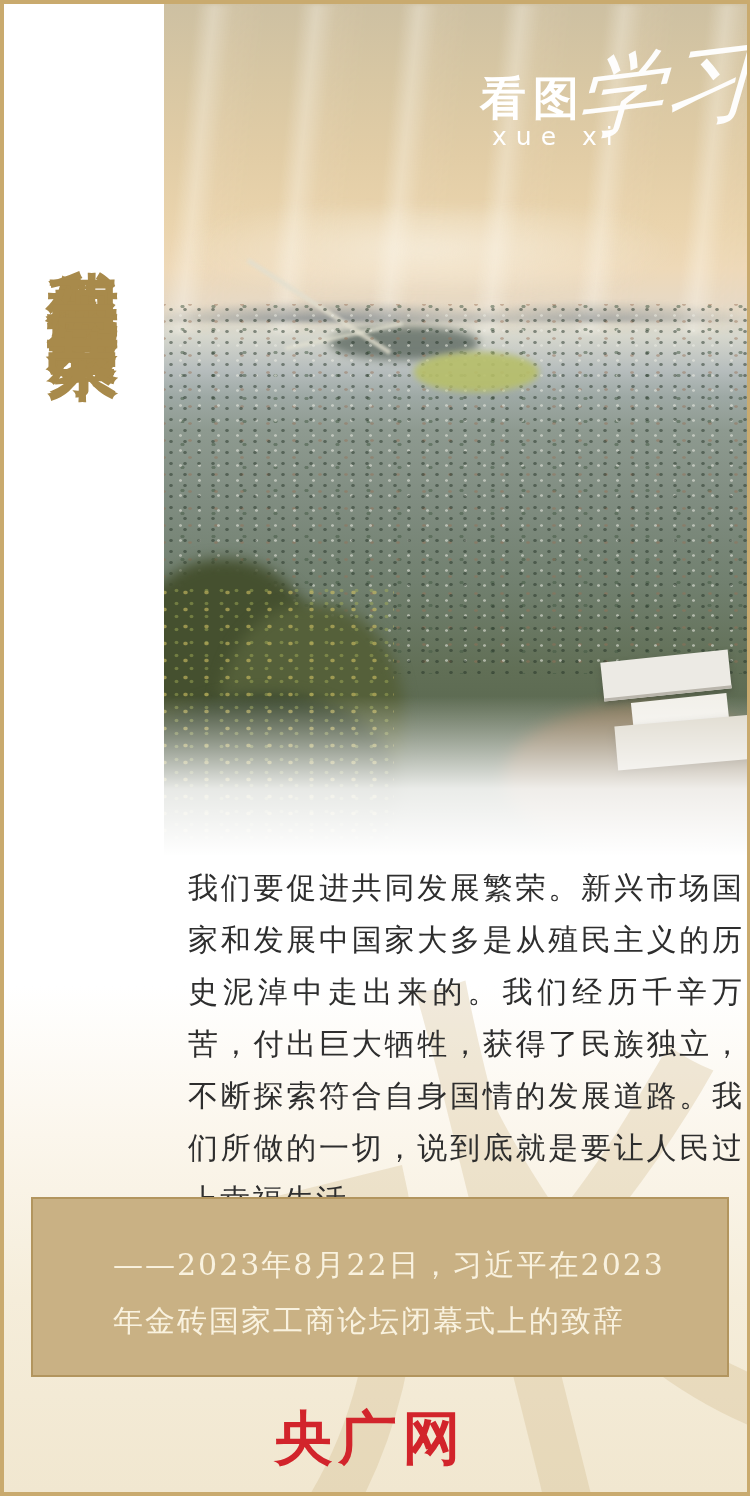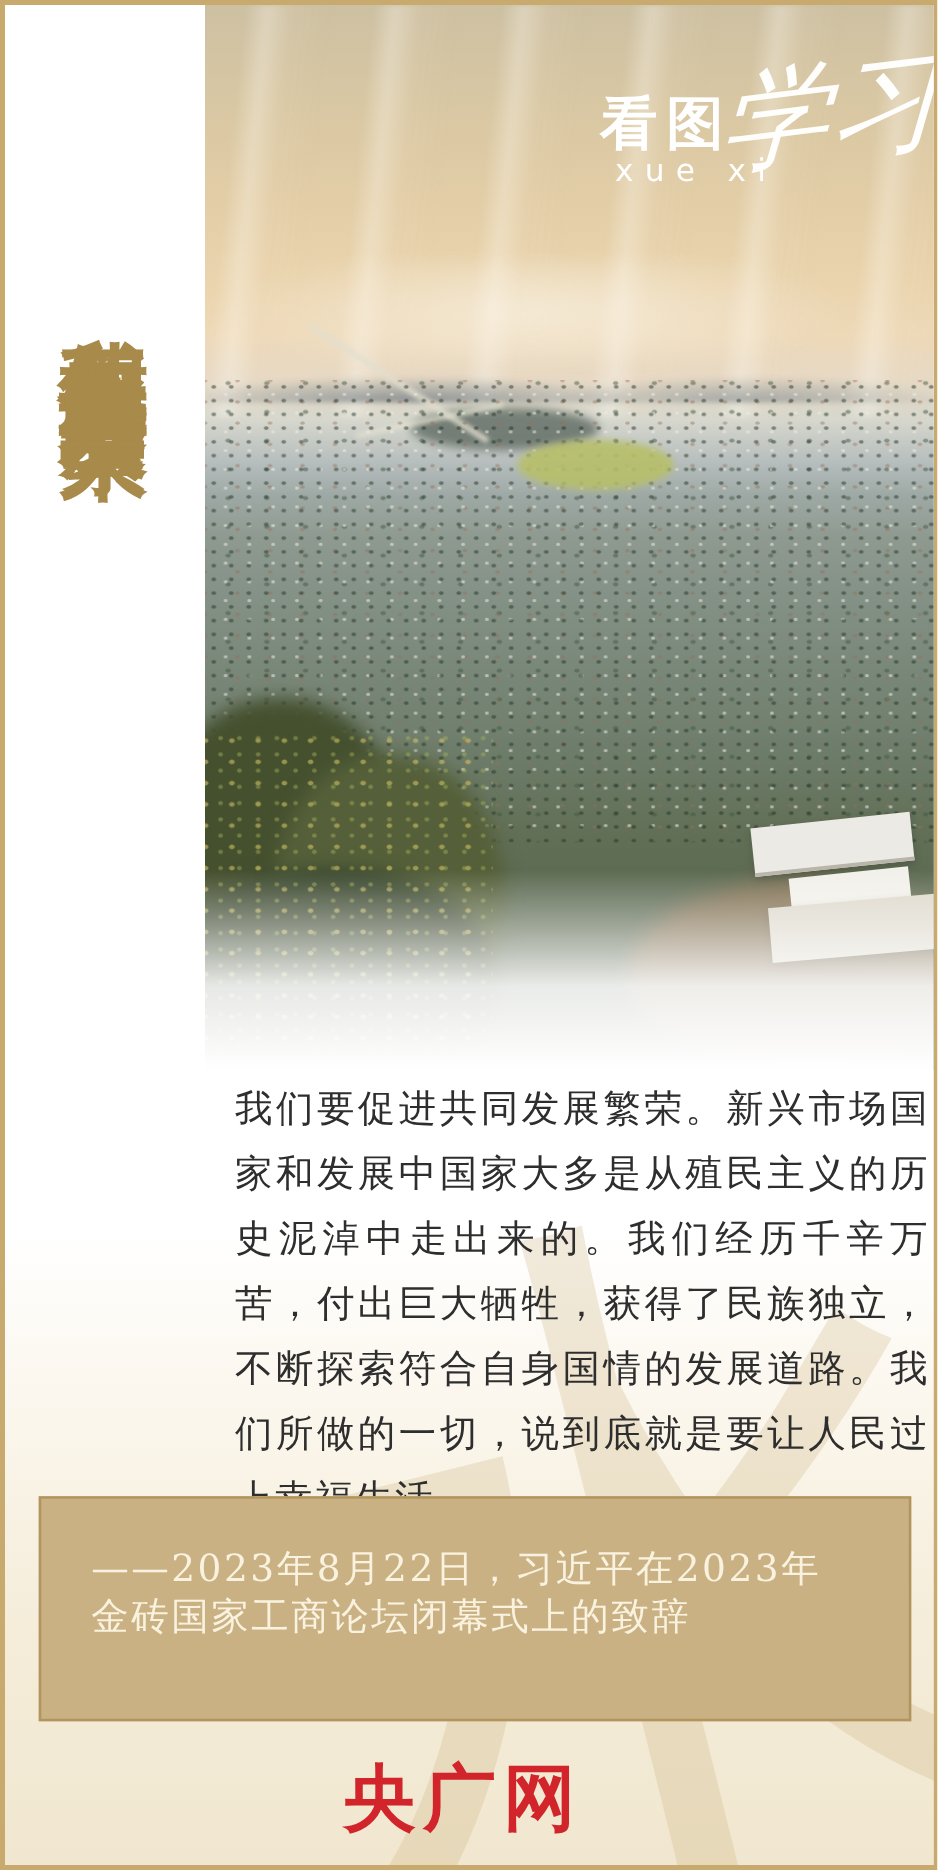--- a/index.html
+++ b/index.html
@@ -80,21 +80,21 @@
     writing-mode:vertical-rl;text-orientation:upright;
     font-size:72px;font-weight:700;letter-spacing:6px;color:#a88a4b;
     font-family:"DejaVu Serif","Liberation Serif",serif;}
   
   .body-text{position:absolute;left:184px;top:834px;width:556px;z-index:2;
     font-size:30px;line-height:52px;letter-spacing:2px;color:#2e2e2e;
     text-align:justify;text-align-last:left;margin-top:24px;}
   
   .attribution{position:absolute;left:27px;top:1193px;width:698px;height:180px;z-index:2;
     box-sizing:border-box;background:#c9b184;border:2px solid #b2955e;
-    padding:38px 52px 0 40px;font-size:30px;line-height:38px;
+    padding:38px 52px 0 80px;font-size:30px;line-height:56px;
     letter-spacing:2px;color:#f9f2df;}
   
   .publisher{position:absolute;left:0;right:10px;top:1396px;z-index:2;text-align:center;
     font-size:58px;font-weight:900;letter-spacing:6px;color:#d2242b;
     font-family:"DejaVu Sans","Liberation Sans",sans-serif;}
 </style>
 </head>
 <body>
 
 <div class="poster">

